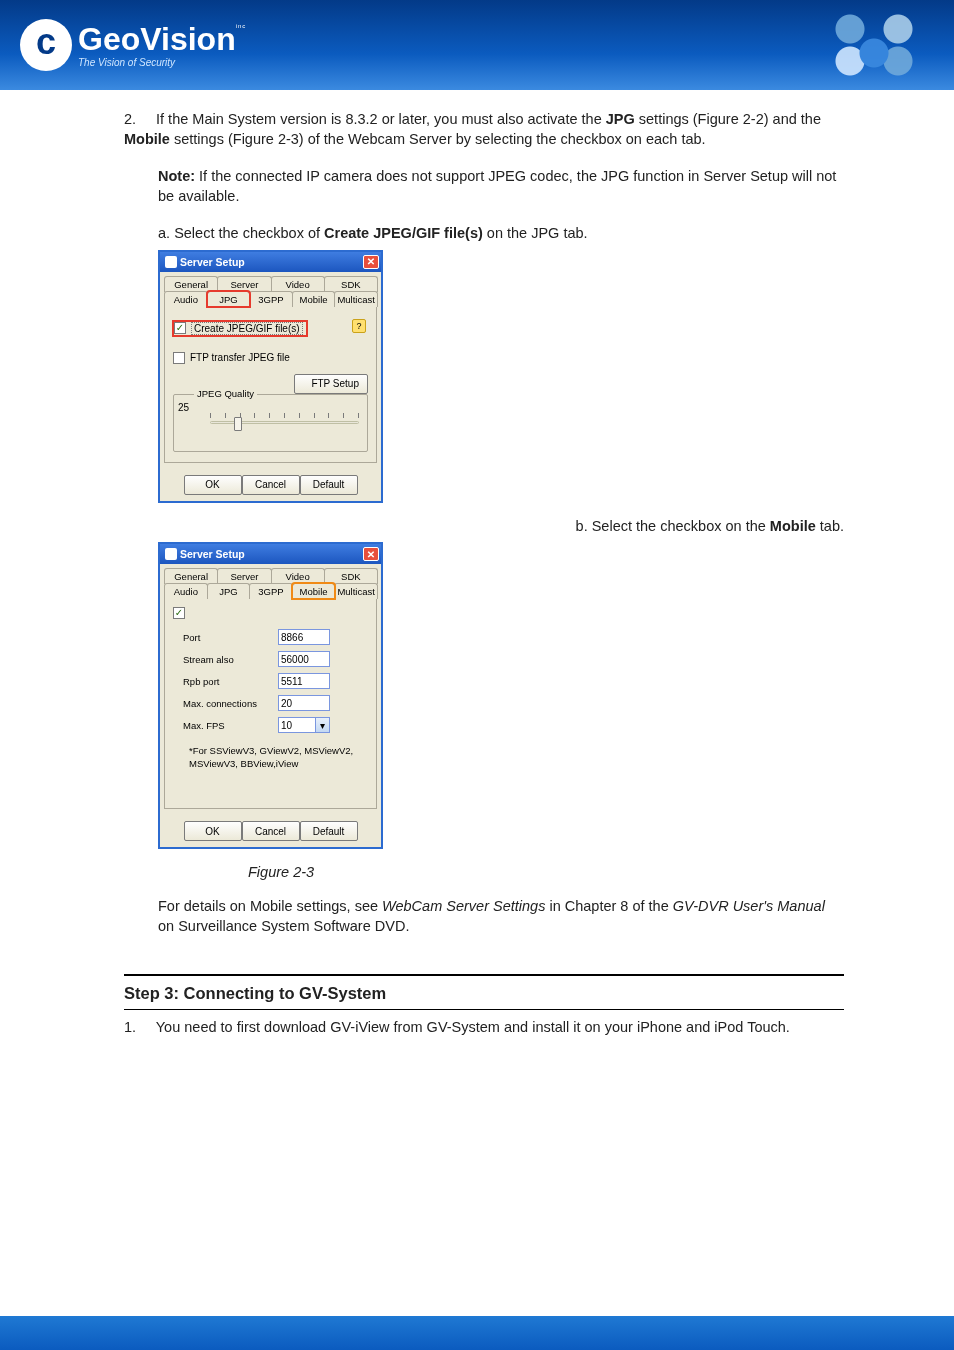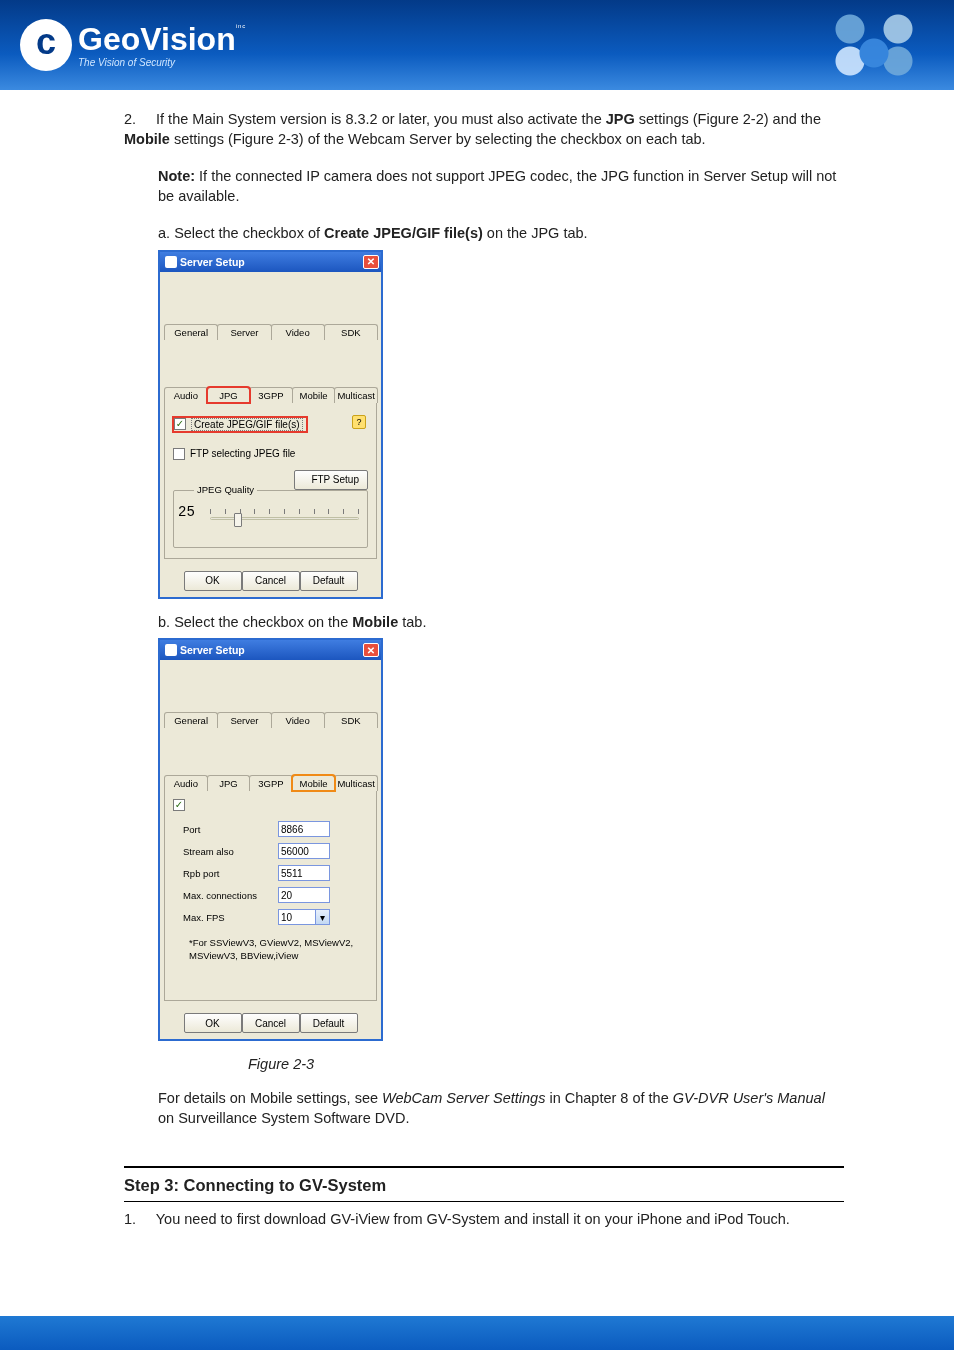--- a/index.html
+++ b/index.html
@@ -85,21 +85,20 @@
   .tab {
     flex: 1 1 0;
     height:16px; line-height:15px;
     border:1px solid #aca899; border-bottom:none;
     background:#ece9d8;
     text-align:center; font-size:9.5px;
     border-radius: 3px 3px 0 0;
     cursor:pointer;
     margin-right:-1px;
     position:relative;
-    margin-top:48px;
   }
   .tab.active { background:#ece9d8; z-index:2; border-bottom:1px solid #ece9d8; }
   .tab-row.front { margin-top:-1px; }
   .hl-red { outline:2px solid #e63a2d; outline-offset:-1px; }
   .hl-orange { outline:2px solid #f08a16; outline-offset:-1px; }
 
   .panel {
     border:1px solid #aca899; border-top:none;
     margin:0 4px 6px 4px;
     background:#ece9d8; padding:8px 8px 10px 8px;
@@ -145,21 +144,21 @@
     background: linear-gradient(#dcd9c8,#f6f4eb);
     border:1px solid #bfbfa4; border-radius:2px;
   }
   .slider-ticks { position:absolute; left:0; right:0; top:2px; display:flex; justify-content:space-between; }
   .slider-ticks i { width:1px; height:5px; background:#7a7a7a; display:block; }
   .slider-thumb{
     position:absolute; top:6px; left:16%;
     width:8px; height:14px; background:#f6f4eb; border:1px solid #7a7a7a;
     border-radius:1px;
   }
-  .slider-val { position:absolute; left:4px; top:13px; font-size:14px;font-family:Liberation Mono, monospace; }
+  .slider-val { position:absolute; left:4px; top:7px; font-size:10px; }
 
   .btn-row { display:flex; justify-content:center; padding:6px 5px 6px 5px; }
 
   
   .field-row{ display:flex; align-items:center; margin:6px 0; }
   .field-row label{ width:105px; font-size:9.5px; padding-left:10px; }
   .tinput{
     width:52px; height:16px; border:1px solid #7a96df; background:#fff;
     font-size:10px; padding:0 2px;
   }
@@ -242,21 +241,21 @@
 
     <div class="panel">
       <div class="chk-line hl-red" style="width:fit-content;padding:1px 4px 1px 1px;">
         <span class="chk checked"></span>
         <span class="dotted-box">Create JPEG/GIF file(s)</span>
       </div>
       <span class="help-mini" style="position:absolute; right:10px; top:12px;">?</span>
 
       <div class="chk-line" style="margin-top:16px;">
         <span class="chk"></span>
-        <span>FTP selecting JPEG file</span>
+        <span>FTP transfer JPEG file</span>
       </div>
       <button class="win-btn ftp-btn">FTP Setup</button>
 
       <div class="groupbox">
         <span class="groupbox-title">JPEG Quality</span>
         <span class="slider-val">25</span>
         <div class="slider">
           <div class="slider-ticks">
               <i></i>
               <i></i>
@@ -277,21 +276,21 @@
     </div>
 
     <div class="btn-row">
       <button class="win-btn">OK</button>
       <button class="win-btn">Cancel</button>
       <button class="win-btn">Default</button>
     </div>
   </div>
 
 
-  <p class="sub-step" style="margin-top:14px;">
+  <p class="sub-step" style="margin-top:14px;text-align:right;">
     <span>b.</span>
     <span>Select the checkbox on the </span><b>Mobile</b><span> tab.</span>
   </p>
 
   <div class="dialog">
     <div class="dialog-title">
       <span style="display:flex;align-items:center;gap:3px;">
         <span style="width:12px;height:12px;background:#fff;border-radius:2px;display:inline-block;"></span>
         <span>Server Setup</span>
       </span>

